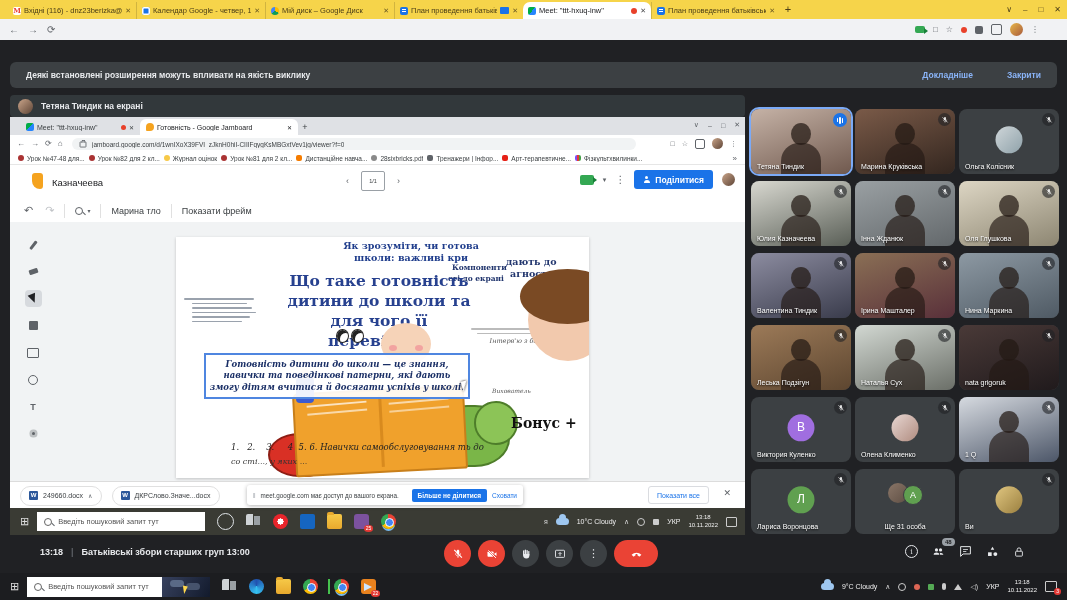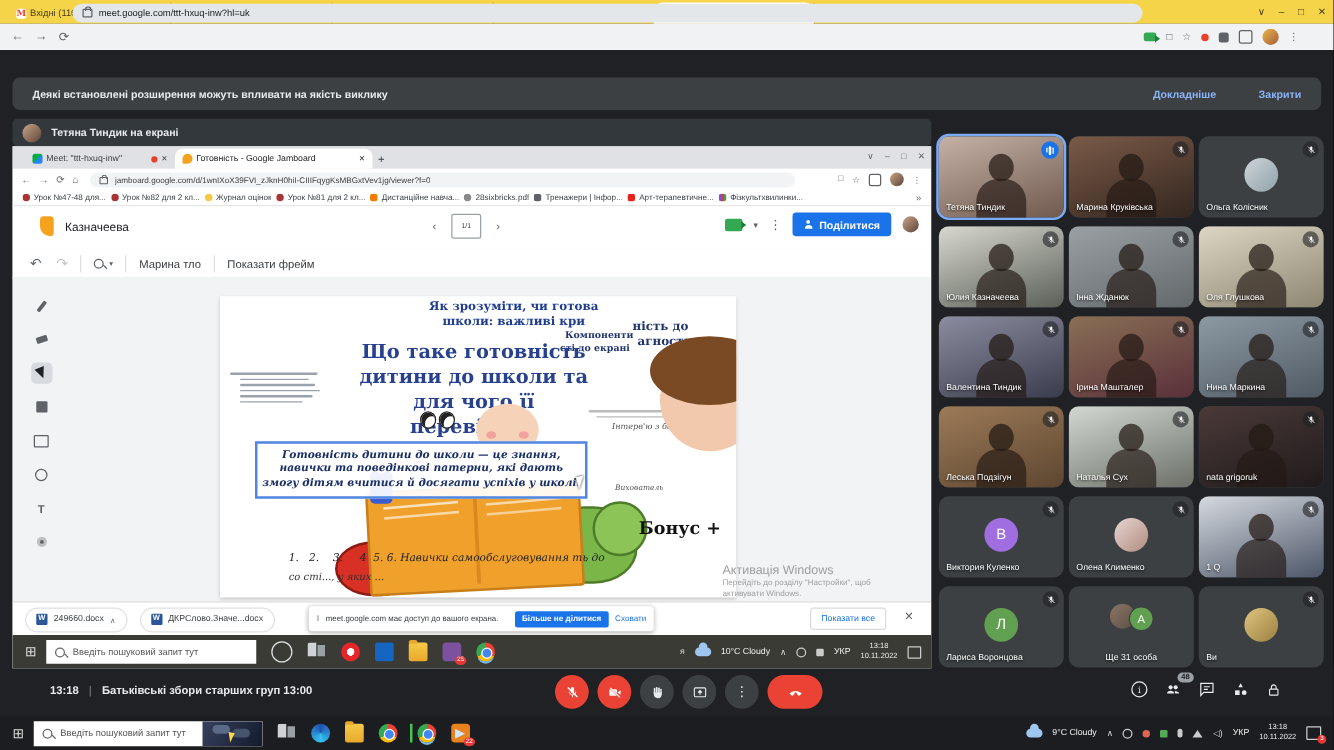--- a/index.html
+++ b/index.html
@@ -258,24 +258,20 @@
     <span>–</span>
     <span>□</span>
     <span>✕</span>
   </div>
 
   <div id="toolbar" class="abs">
     <span class="navic">←</span>
     <span class="navic">→</span>
     <span class="navic">⟳</span>
   </div>
-  <div id="omnibox" class="abs">
-    <span class="padlock"></span>
-    <span>meet.google.com/ttt-hxuq-inw?hl=uk</span>
-  </div>
   <div id="tb-icons">
     <span class="meetcam" style="width:10px;height:7px;"></span>
     <span>□</span>
     <span>☆</span>
     <span class="rec-dot"></span>
     <span style="width:8px;height:8px;background:#5f6368;border-radius:2px;"></span>
     <span style="width:9px;height:9px;border:1.3px solid #5f6368;border-radius:2px;"></span>
     <span class="avatar-sm"></span>
     <span>⋮</span>
   </div>
@@ -415,21 +411,21 @@
           <div class="tool tool-shape"></div>
           <div class="tool tool-text"></div>
           <div class="tool tool-laser"></div>
         </div>
 
       <div id="canvas">
         <div id="cv-head" class="serifB">Як зрозуміти, чи готова
 школи: важливі кри</div>
         <div id="cv-frag1" class="serifB">Компоненти</div>
         <div id="cv-frag2" class="serifB">сті до екрані</div>
-        <div id="cv-frag3" class="serifB">ність до</div>
+        <div id="cv-frag3" class="serifB">дають до</div>
         <div id="cv-frag4" class="serifB">агностика</div>
         <div id="cv-title" class="serifB">Що таке готовність
 дитини до школи та
 для чого її
 перевіряти</div>
         <div id="cv-list">
           <div class="fl" style="width:70px;"></div>
             <div class="fl" style="width:55px;margin-left:8px;"></div>
           <div class="fl" style="width:60px;margin-left:8px;"></div>
             <div class="fl" style="width:64px;margin-left:8px;"></div>
@@ -450,25 +446,20 @@
         </div>
         <div id="cv-quote">Готовність дитини до школи — це знання, навички та поведінкові патерни, які дають змогу дітям вчитися й досягати успіхів у школі.</div>
         <div id="cv-teacher">Вихователь</div>
         <div id="cv-bonus">Бонус +</div>
         <div id="cv-nums">1.   2.    3.     4  5. 6. Навички самообслуговування ть до</div>
         <div id="cv-nums2">со   сті...,  у яких ...</div>
         <div class="cursor"></div>
       </div>
     </div>
 
-    <div id="wm">
-      <div class="l1">Активація Windows</div>
-      <div class="l2">Перейдіть до розділу "Настройки", щоб</div>
-      <div class="l2">активувати Windows.</div>
-    </div>
 
     <div id="dlbar" class="abs">
       <div class="chip">
         <span class="wordic"></span>
         <span>249660.docx</span>
         <span style="color:#5f6368;font-size:6px;">∧</span>
       </div>
       <div class="chip">
         <span class="wordic"></span>
         <span>ДКРСлово.Значе...docx</span>

